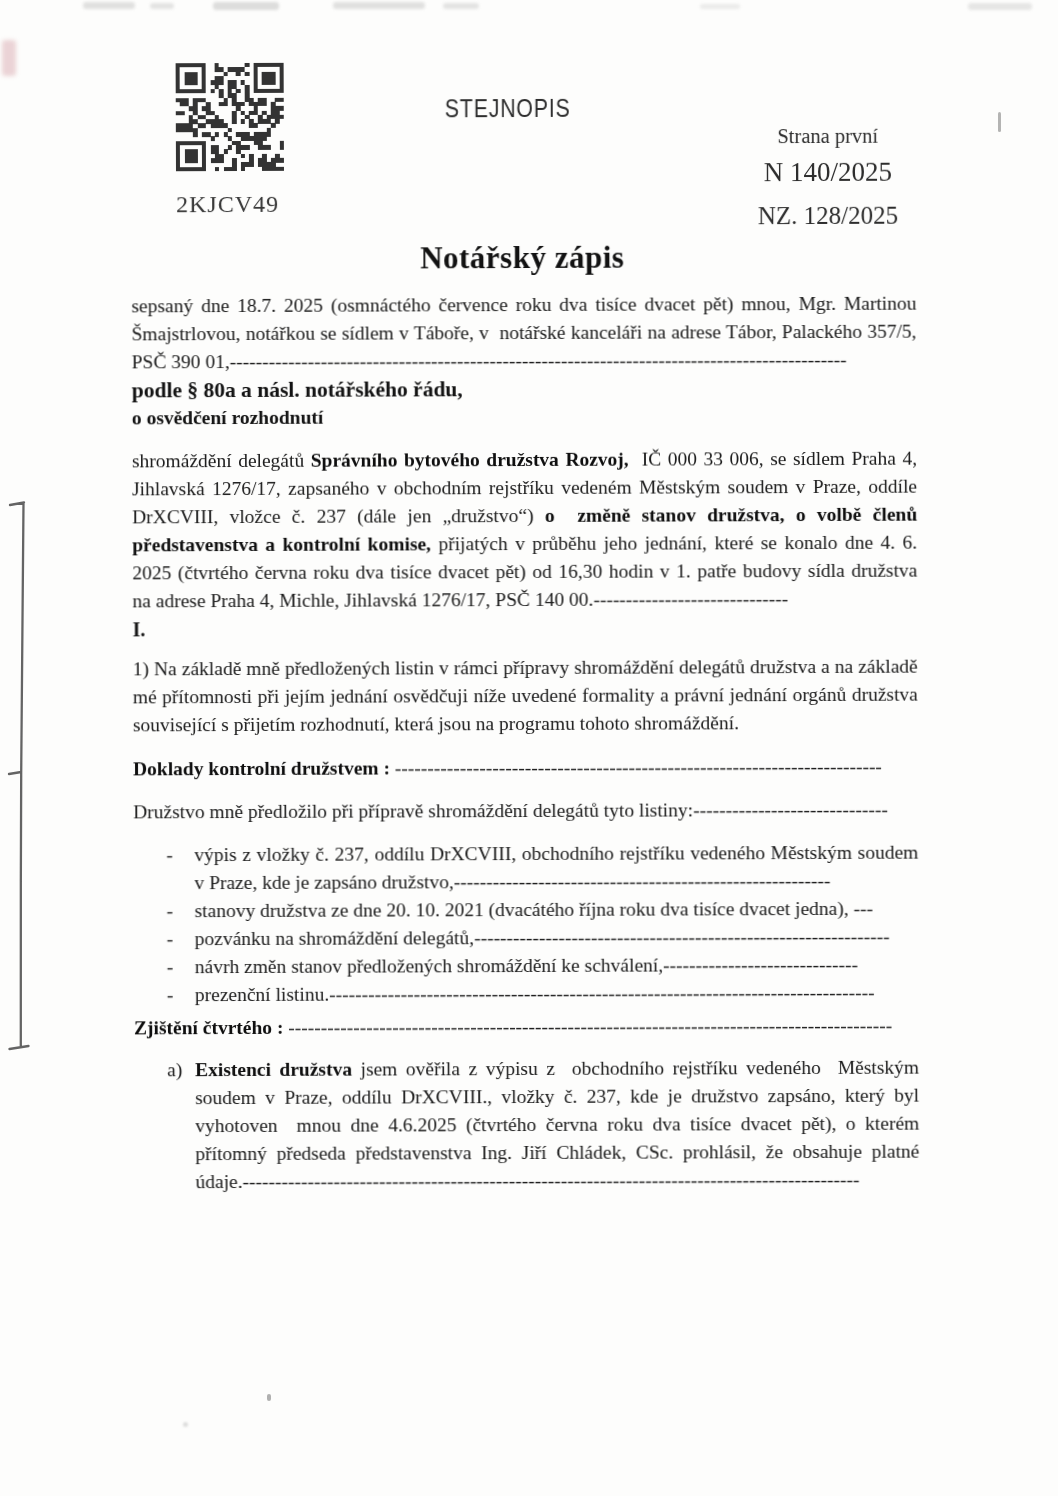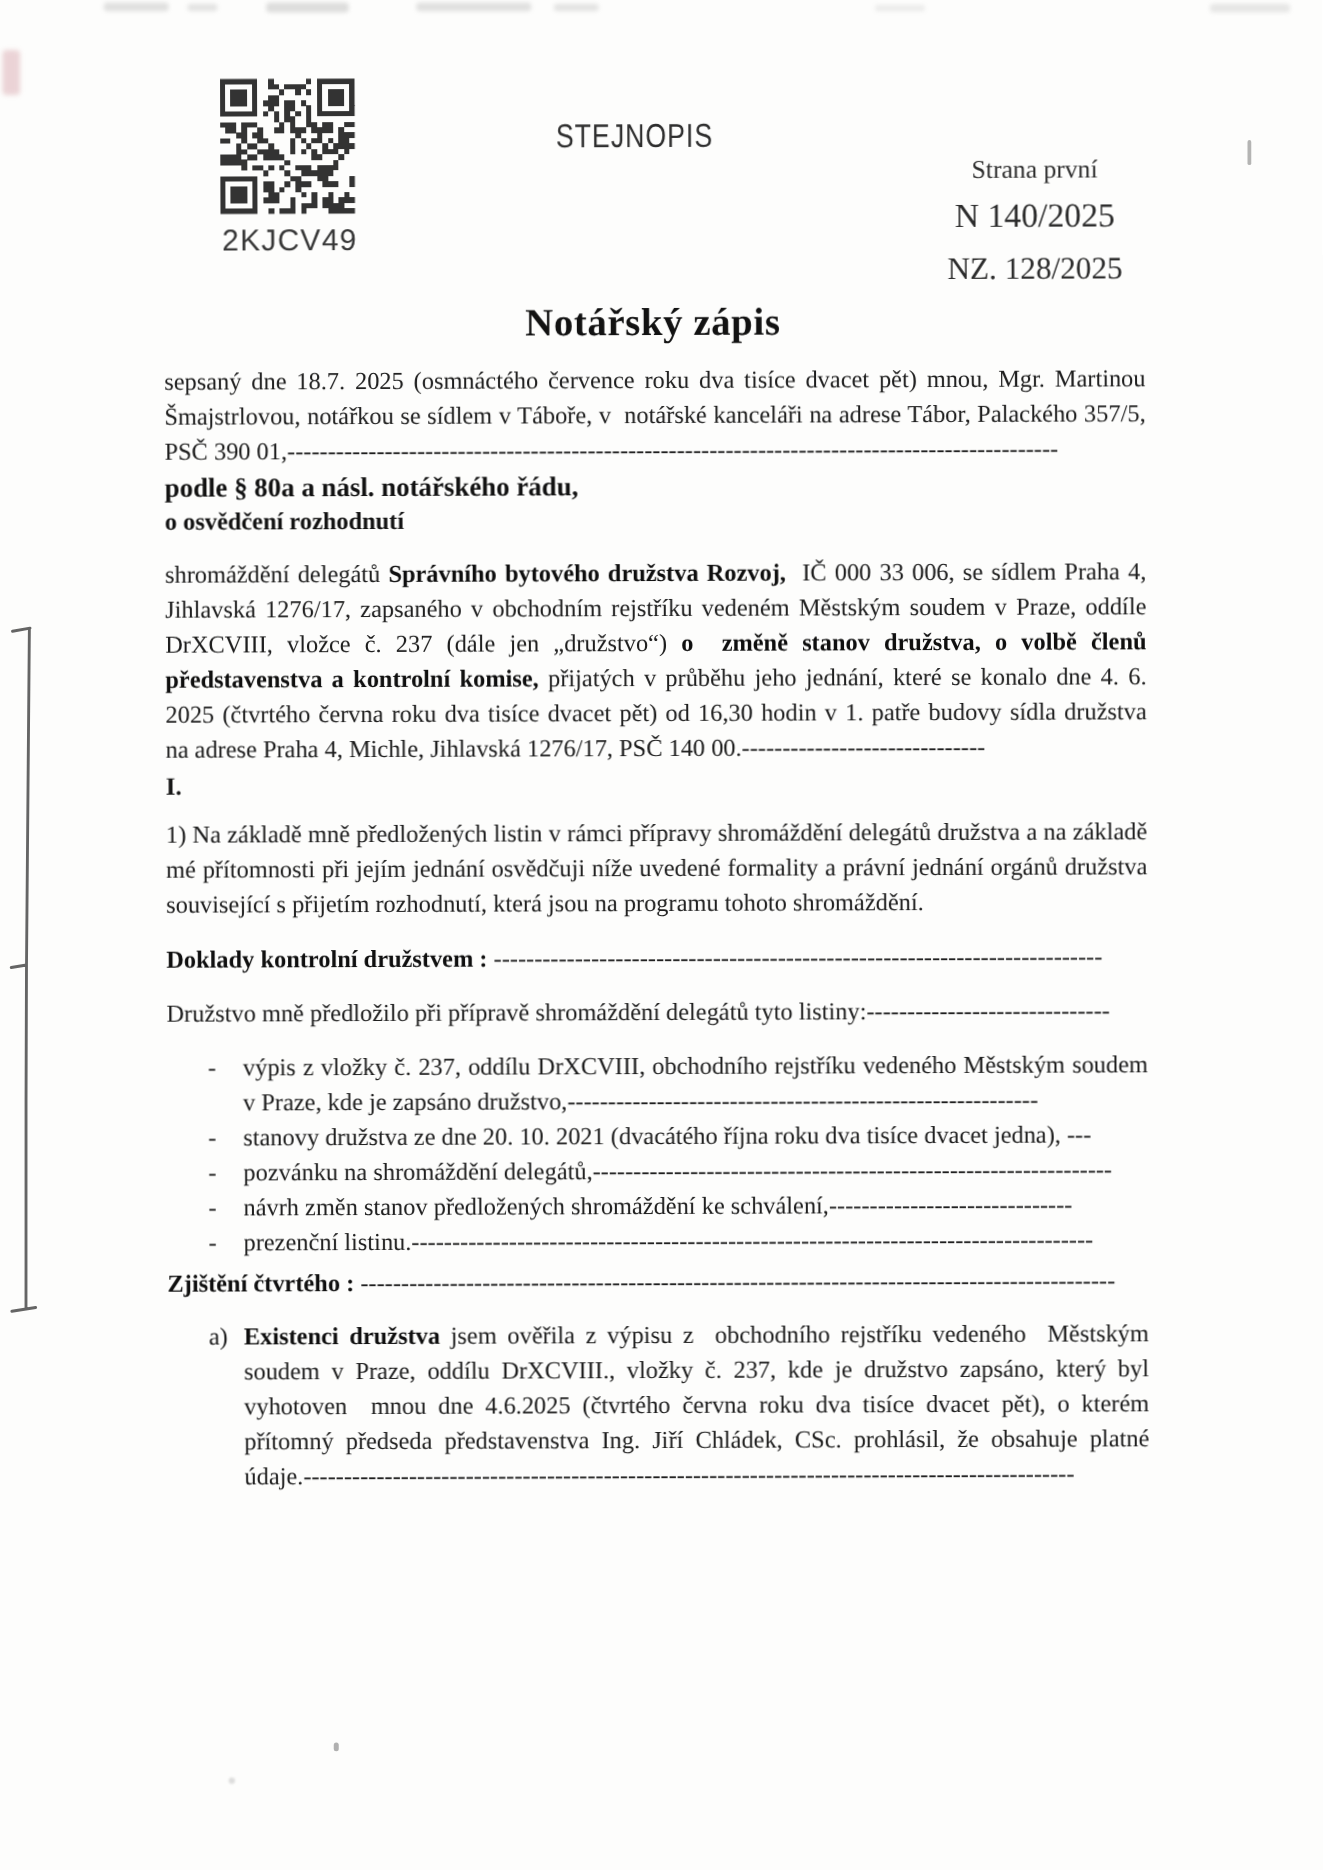--- a/index.html
+++ b/index.html
@@ -4,21 +4,21 @@
 <style>
   html,body{margin:0;padding:0;background:#ffffff;}
   .sheet{
     position:relative;width:1058px;height:1496px;background:#fdfdfc;overflow:hidden;
     font-family:"Liberation Serif", serif;color:#252525;
   }
   .page-ink{position:absolute;inset:0;transform:rotate(-0.2deg);filter:blur(0.25px) contrast(1.08);}
   
   .qr-block{position:absolute;left:178px;top:62px;width:110px;}
   .qr-svg{display:block;width:108px;height:108px;opacity:.88;}
-  .qr-label{margin-top:8px;text-align:right;font-family:Liberation Sans, sans-serif;
+  .qr-label{margin-top:20px;text-align:left;font-family:Liberation Serif, serif;
     font-size:24px;color:#3d3d3d;letter-spacing:1px;}
   .copy-stamp{position:absolute;left:447px;top:93px;font-family:"Liberation Sans",sans-serif;
     font-size:26px;color:#343434;letter-spacing:1px;transform:scaleX(.82) scaleY(1.02);transform-origin:left top;}
   .refs{position:absolute;right:158px;top:126px;text-align:center;font-size:20.5px;color:#333;}
   .refs .r1{margin:0;}
   .refs .r2{margin-top:9px;font-size:27px;}
   .refs .r3{margin-top:14px;font-size:25px;}
   .title{position:absolute;left:0;right:10px;top:240px;margin:0;text-align:center;
     font-size:31px;font-weight:bold;color:#1a1a1a;letter-spacing:.5px;}
   

